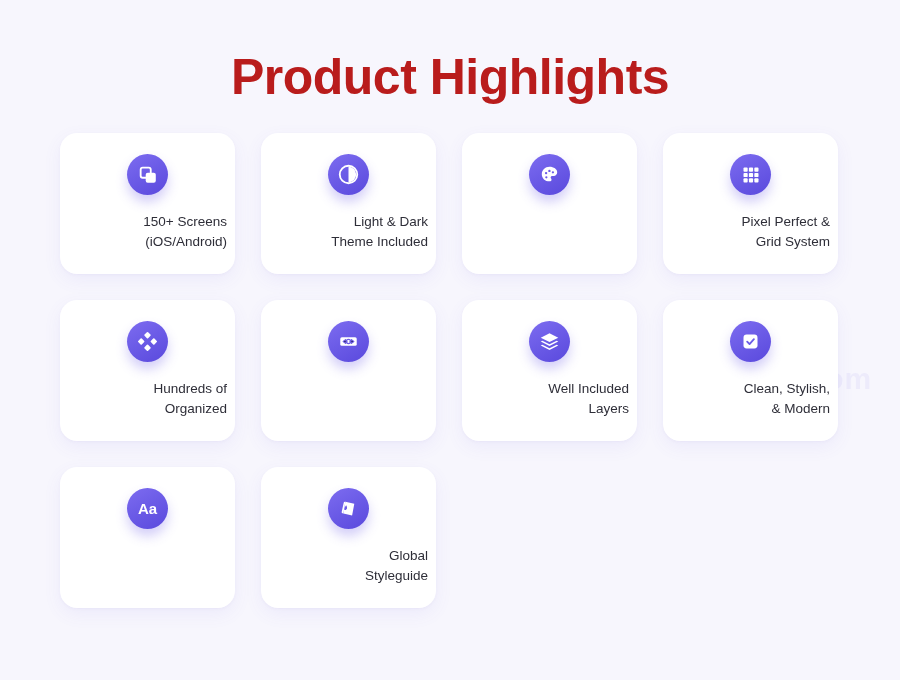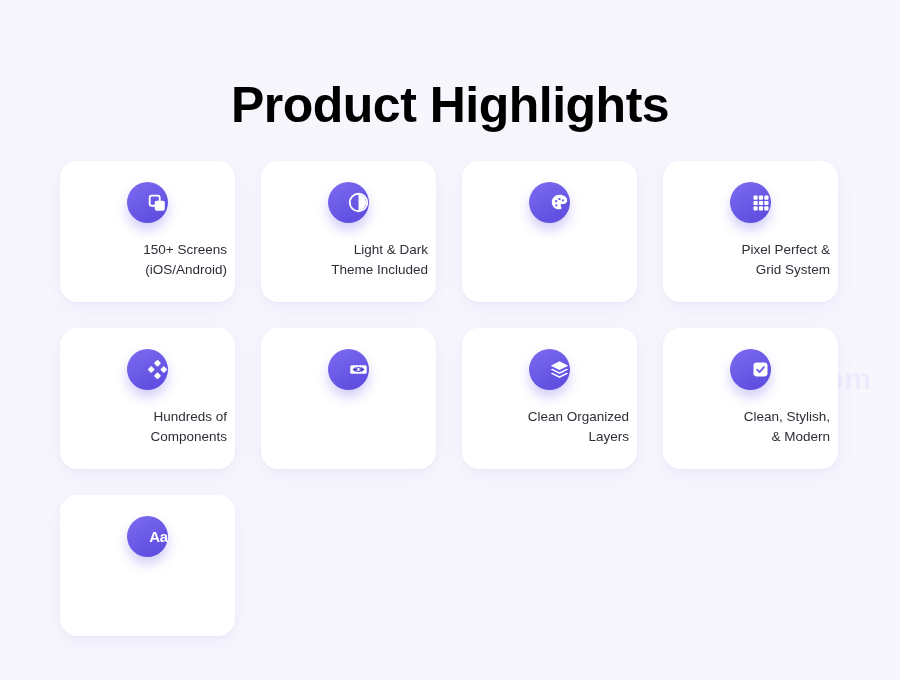--- a/index.html
+++ b/index.html
@@ -36,26 +36,26 @@
     letter-spacing: 1px;
     color: rgba(108, 92, 231, 0.065);
     pointer-events: none;
     user-select: none;
     z-index: 0;
     white-space: nowrap;
   }
 
   .page-title {
     margin: 0;
-    padding-top: 80px;
+    padding-top: 52px;
     font-size: 50px;
     line-height: 1.0;
     font-weight: 700;
     letter-spacing: -0.5px;
-    color: #000000;
+    color: #b91c1c;
     text-align: center;
     position: relative;
     z-index: 2;
   }
 
   .grid {
     margin-top: 31px;
     width: 780px;
     display: grid;
     grid-template-columns: repeat(4, 175px);
@@ -81,21 +81,21 @@
   }
 
   .icon-circle {
     width: 41px;
     height: 41px;
     border-radius: 50%;
     background: linear-gradient(150deg, #7d6cf0 0%, #6c5ce7 45%, #5a49dd 100%);
     box-shadow: 0 7px 12px rgba(108, 92, 231, 0.30);
     display: flex;
     align-items: center;
-    justify-content: flex-end;
+    justify-content: center;
     flex: none;
   }
 
   .icon-circle svg {
     display: block;
   }
 
   .icon-text {
     color: #ffffff;
     font-size: 15px;
@@ -188,21 +188,21 @@
         <svg width="21" height="21" viewBox="0 0 24 24">
           <g fill="#ffffff">
             <rect x="9.1" y="1.9" width="5.8" height="5.8" rx="1" transform="rotate(45 12 4.8)"></rect>
             <rect x="9.1" y="16.3" width="5.8" height="5.8" rx="1" transform="rotate(45 12 19.2)"></rect>
             <rect x="1.9" y="9.1" width="5.8" height="5.8" rx="1" transform="rotate(45 4.8 12)"></rect>
             <rect x="16.3" y="9.1" width="5.8" height="5.8" rx="1" transform="rotate(45 19.2 12)"></rect>
           </g>
         </svg>
       </div>
       <div class="card-label">Hundreds of
-Components</div>
+Organized</div>
     </div>
 
     <div class="card">
       <div class="icon-circle">
         <svg width="21" height="21" viewBox="0 0 24 24">
           <rect x="2.6" y="7.2" width="18.8" height="9.6" rx="1.8" fill="#ffffff"></rect>
           <g stroke="#6c5ce7" stroke-width="1.5" stroke-linecap="round">
             <path d="M6.2 12 H10.2"></path>
             <path d="M13.8 12 H17.8"></path>
             <path d="M8.6 10 L6.3 12 L8.6 14"></path>
@@ -216,37 +216,48 @@
     <div class="card">
       <div class="icon-circle">
         <svg width="21" height="21" viewBox="0 0 24 24">
           <g fill="#ffffff">
             <path d="M12 2.6 L22 7.6 L12 12.6 L2 7.6 Z"></path>
             <path d="M3.9 11.2 L2 12.1 L12 17.1 L22 12.1 L20.1 11.2 L12 15.2 Z"></path>
             <path d="M3.9 15.7 L2 16.6 L12 21.6 L22 16.6 L20.1 15.7 L12 19.7 Z"></path>
           </g>
         </svg>
       </div>
-      <div class="card-label">Clean Organized
+      <div class="card-label">Well Included
 Layers</div>
     </div>
 
     <div class="card">
       <div class="icon-circle">
         <svg width="21" height="21" viewBox="0 0 24 24">
           <rect x="4" y="4" width="16" height="16" rx="3.6" fill="#ffffff"></rect>
           <path d="M8.2 12.2 L10.9 14.9 L15.9 9.4" fill="none" stroke="#6c5ce7" stroke-width="2.1" stroke-linecap="round" stroke-linejoin="round"></path>
         </svg>
       </div>
       <div class="card-label">Clean, Stylish,
 &amp; Modern</div>
     </div>
 
     <div class="card">
       <div class="icon-circle">
         <span class="icon-text">Aa</span>
       </div>
     </div>
 
+    <div class="card">
+      <div class="icon-circle">
+        <svg width="21" height="21" viewBox="0 0 24 24">
+          <path d="M8.4 4.3 L18.6 6.6 L16.1 19.9 L6.2 17.6 Z" fill="#ffffff"></path>
+          <path d="M8.4 4.3 L6.2 17.6 L5.0 17.3 C4.3 17.1 4.0 16.6 4.2 15.9 L6.6 5.1 C6.8 4.4 7.4 4.1 8.4 4.3 Z" fill="#ffffff"></path>
+          <path d="M9.3 8.2 C10.9 10.4 10.6 12.6 9.0 13.6 C8.0 14.2 7.0 13.6 7.2 12.5 C7.4 11.1 8.3 9.5 9.3 8.2 Z" fill="#6c5ce7"></path>
+        </svg>
+      </div>
+      <div class="card-label">Global
+Styleguide</div>
+    </div>
 
 
   </div>
 </div>
 
 </body></html>

